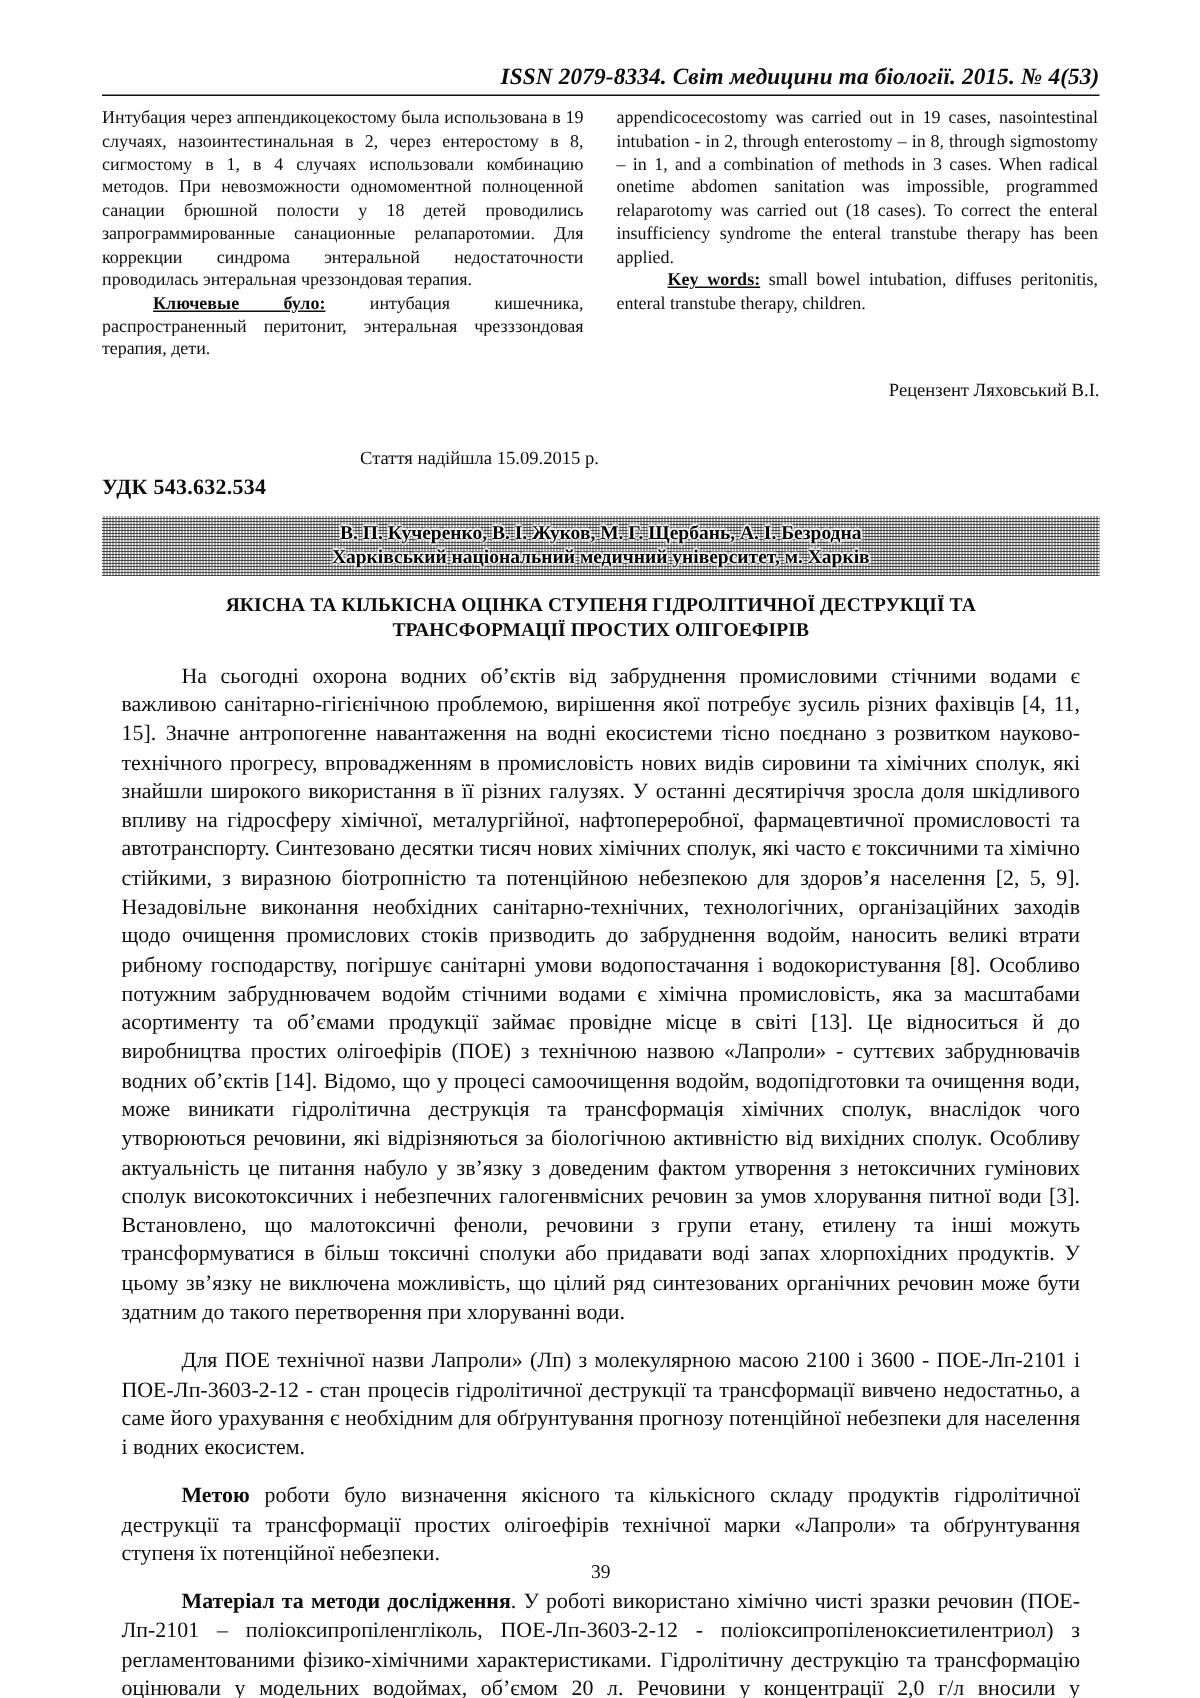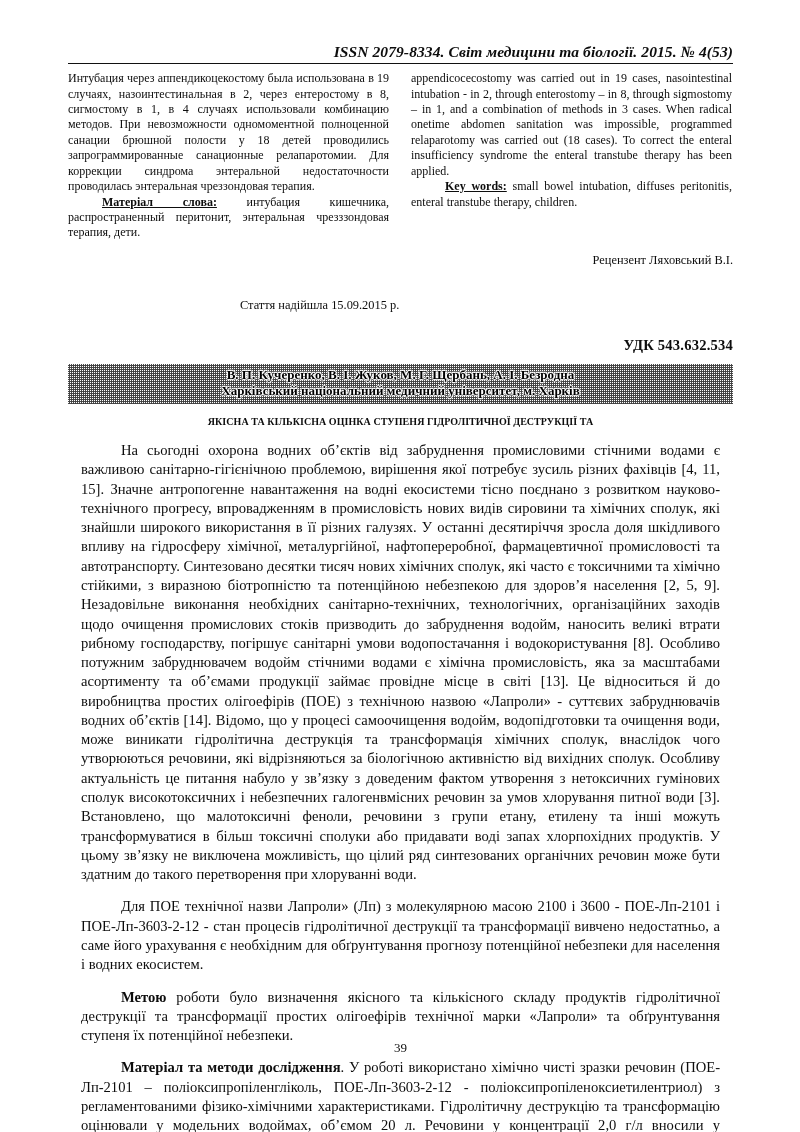--- a/index.html
+++ b/index.html
@@ -70,23 +70,22 @@
     margin-top: 12px;
     padding-left: 172px;
   }
   .meta-left { white-space: nowrap; margin-top: 45px; }
   .meta-right { white-space: nowrap; }
 
   
   .udc {
     font-size: 14.6px;
     font-weight: bold;
-    margin-top: 24px;
+    margin-top: 4px;
     letter-spacing: 0.2px;
-    text-align: right;
   }
 
   
   .authors-band {
     margin-top: 10px;
     width: 100%;
     padding: 3px 0 4px 0;
     text-align: center;
     font-weight: bold;
     font-size: 13px;
@@ -108,21 +107,21 @@
     text-shadow:
        0 0 2px #fff, 0 0 2px #fff, 0 0 3px #fff,
        1px 0 1px #fff, -1px 0 1px #fff, 0 1px 1px #fff, 0 -1px 1px #fff;
   }
 
   
   .art-title {
     margin-top: 11px;
     text-align: center;
     font-weight: bold;
-    font-size: 10px;
+    font-size: 13px;
     line-height: 1.3;
     letter-spacing: 0.05px;
   }
   .art-title .line { display: block; }
 
   
   .body {
     margin-top: 12px;
     font-size: 14.6px;
     line-height: 1.322;
@@ -149,21 +148,21 @@
 <body>
 
 <div class="page">
 
   <div class="runhead">ISSN 2079-8334. Світ медицини та біології. 2015. № 4(53)</div>
   <div class="runhead-rule"></div>
 
   <div class="abstract-cols">
     <div class="abstract-col">
       <p>Интубация через аппендикоцекостому была использована в 19 случаях, назоинтестинальная в 2, через ентеростому в 8, сигмостому в 1, в 4 случаях использовали комбинацию методов. При невозможности одномоментной полноценной санации брюшной полости у 18 детей проводились запрограммированные санационные релапаротомии. Для коррекции синдрома энтеральной недостаточности проводилась энтеральная чреззондовая терапия.</p>
-      <p class="kw"><b>Матеріал слова:</b><span> интубация кишечника, распространенный перитонит, энтеральная чрезззондовая терапия, дети.</span></p>
+      <p class="kw"><b>Ключевые було:</b><span> интубация кишечника, распространенный перитонит, энтеральная чрезззондовая терапия, дети.</span></p>
     </div>
     <div class="abstract-col">
       <p>appendicocecostomy was carried out in 19 cases, nasointestinal intubation - in 2, through enterostomy – in 8, through sigmostomy – in 1, and a combination of methods in 3 cases. When radical onetime abdomen sanitation was impossible, programmed relaparotomy was carried out (18 cases).   To correct the enteral insufficiency syndrome the enteral transtube therapy has been applied.</p>
       <p class="kw"><b>Key words:</b><span> small bowel intubation, diffuses peritonitis, enteral transtube therapy, children.</span></p>
     </div>
   </div>
 
   <div class="meta-line">
     <span class="meta-left">Стаття надійшла 15.09.2015 р.</span>
     <span class="meta-right">Рецензент Ляховський В.І.</span>
@@ -171,20 +170,21 @@
 
   <div class="udc">УДК 543.632.534</div>
 
   <div class="authors-band">
     <span class="line">В. П. Кучеренко, В. І. Жуков, М. Г. Щербань, А. І. Безродна</span>
     <span class="line">Харківський національний медичний університет, м. Харків</span>
   </div>
 
   <div class="art-title">
     <span class="line">ЯКІСНА ТА КІЛЬКІСНА ОЦІНКА СТУПЕНЯ ГІДРОЛІТИЧНОЇ ДЕСТРУКЦІЇ ТА</span>
+    <span class="line">ТРАНСФОРМАЦІЇ ПРОСТИХ ОЛІГОЕФІРІВ</span>
   </div>
 
   <div class="body">
     <p>На сьогодні охорона водних об’єктів від забруднення промисловими стічними водами є важливою санітарно-гігієнічною проблемою, вирішення якої потребує зусиль різних фахівців [4, 11, 15]. Значне антропогенне навантаження на водні екосистеми тісно поєднано з розвитком науково-технічного прогресу, впровадженням в промисловість нових видів сировини та хімічних сполук, які знайшли широкого використання в її різних галузях. У останні десятиріччя зросла доля шкідливого впливу на гідросферу хімічної, металургійної, нафтопереробної, фармацевтичної промисловості та автотранспорту. Синтезовано десятки тисяч нових хімічних сполук, які часто є токсичними та хімічно стійкими, з виразною біотропністю та потенційною небезпекою для здоров’я населення [2, 5, 9]. Незадовільне виконання необхідних санітарно-технічних, технологічних, організаційних заходів щодо очищення промислових стоків призводить до забруднення водойм, наносить великі втрати рибному господарству, погіршує санітарні умови водопостачання і водокористування [8]. Особливо потужним забруднювачем водойм стічними водами є хімічна промисловість, яка за масштабами асортименту та об’ємами продукції займає провідне місце в світі [13]. Це відноситься й до виробництва простих олігоефірів (ПОЕ) з технічною назвою «Лапроли» - суттєвих забруднювачів водних об’єктів [14]. Відомо, що у процесі самоочищення водойм, водопідготовки та очищення води, може виникати гідролітична деструкція та трансформація хімічних сполук, внаслідок чого утворюються речовини, які відрізняються за біологічною активністю від вихідних сполук. Особливу актуальність це питання набуло у зв’язку з доведеним фактом утворення з нетоксичних гумінових сполук високотоксичних і небезпечних галогенвмісних речовин за умов хлорування питної води [3]. Встановлено, що малотоксичні феноли, речовини з групи етану, етилену та інші можуть трансформуватися в більш токсичні сполуки або придавати воді запах хлорпохідних продуктів. У цьому зв’язку не виключена можливість, що цілий ряд синтезованих органічних речовин може бути здатним до такого перетворення при хлоруванні води.</p>
     <p>Для ПОЕ технічної назви Лапроли» (Лп) з молекулярною масою 2100 і 3600 - ПОЕ-Лп-2101 і ПОЕ-Лп-3603-2-12 - стан процесів гідролітичної деструкції та трансформації вивчено недостатньо, а саме його урахування є необхідним для обґрунтування прогнозу потенційної небезпеки для населення і водних екосистем.</p>
     <p><b>Метою</b><span> роботи було визначення якісного та кількісного складу продуктів гідролітичної деструкції та трансформації простих олігоефірів технічної марки «Лапроли» та обґрунтування ступеня їх потенційної небезпеки.</span></p>
     <p><b>Матеріал та методи дослідження</b><span>. У роботі використано хімічно чисті зразки речовин (ПОЕ-Лп-2101 – поліоксипропіленгліколь, ПОЕ-Лп-3603-2-12 - поліоксипропіленоксиетилентриол) з регламентованими фізико-хімічними характеристиками. Гідролітичну деструкцію та трансформацію оцінювали у модельних водоймах, об’ємом 20 л. Речовини у концентрації 2,0 г/л вносили у дехлоровану водопровідну воду, час експозиції розчинів складав 390 діб за умов природного освітлення та кімнатної температури. Визначення продуктів гідролітичної деструкції здійснювали методом розподільної хроматографії за рівноважним розподілом речовин між гетерогенними фазами, який оцінювали за відповідним коефіцієнтом [12]. Абсолютні та відносні</span></p>
   </div>
 
   <div class="folio">39</div>

